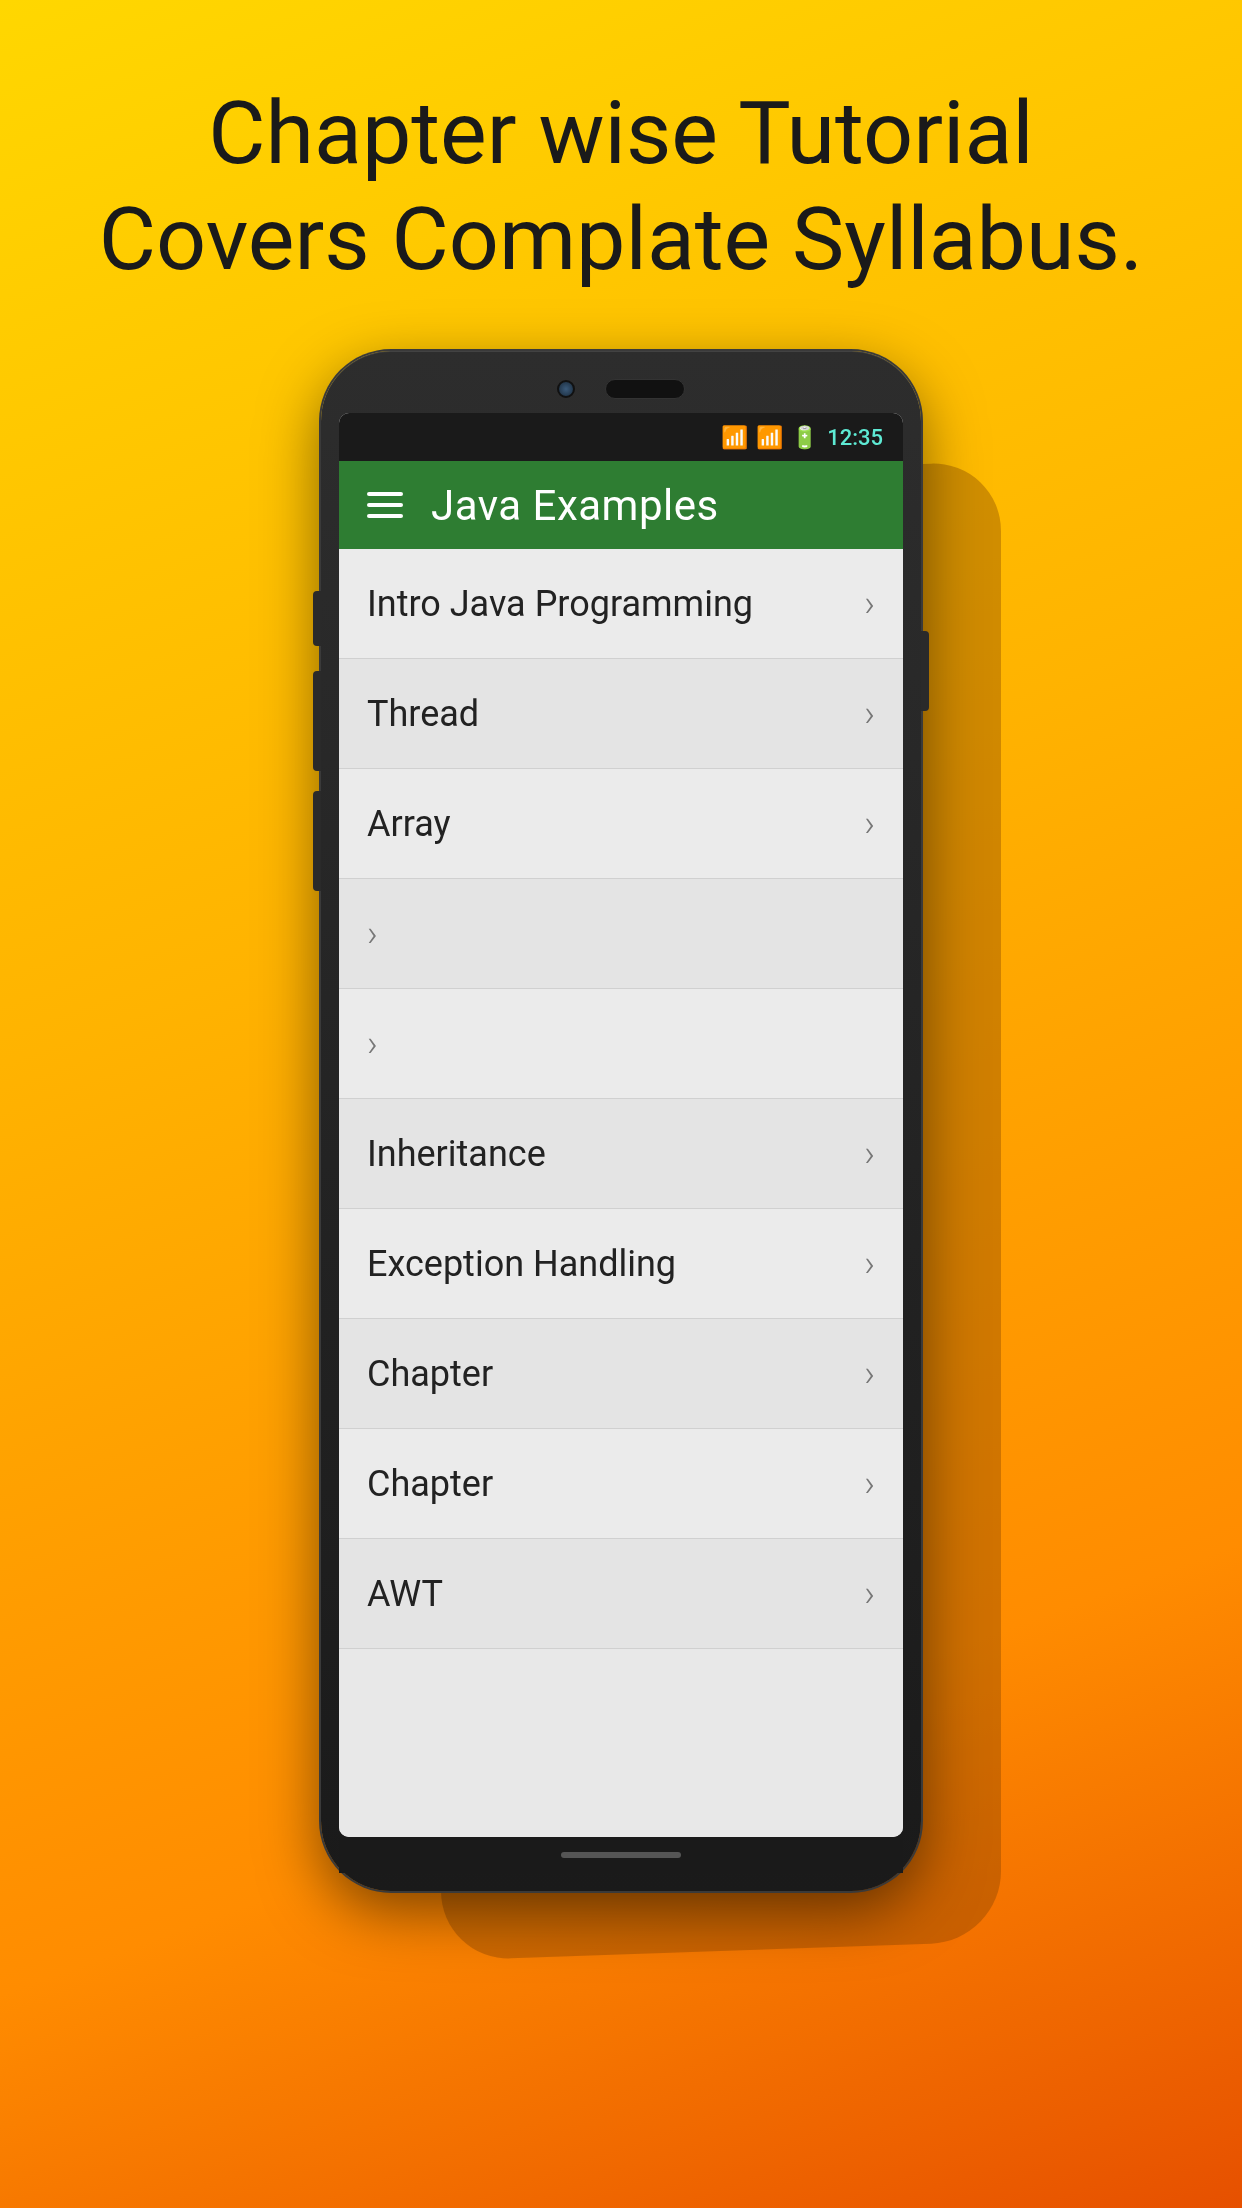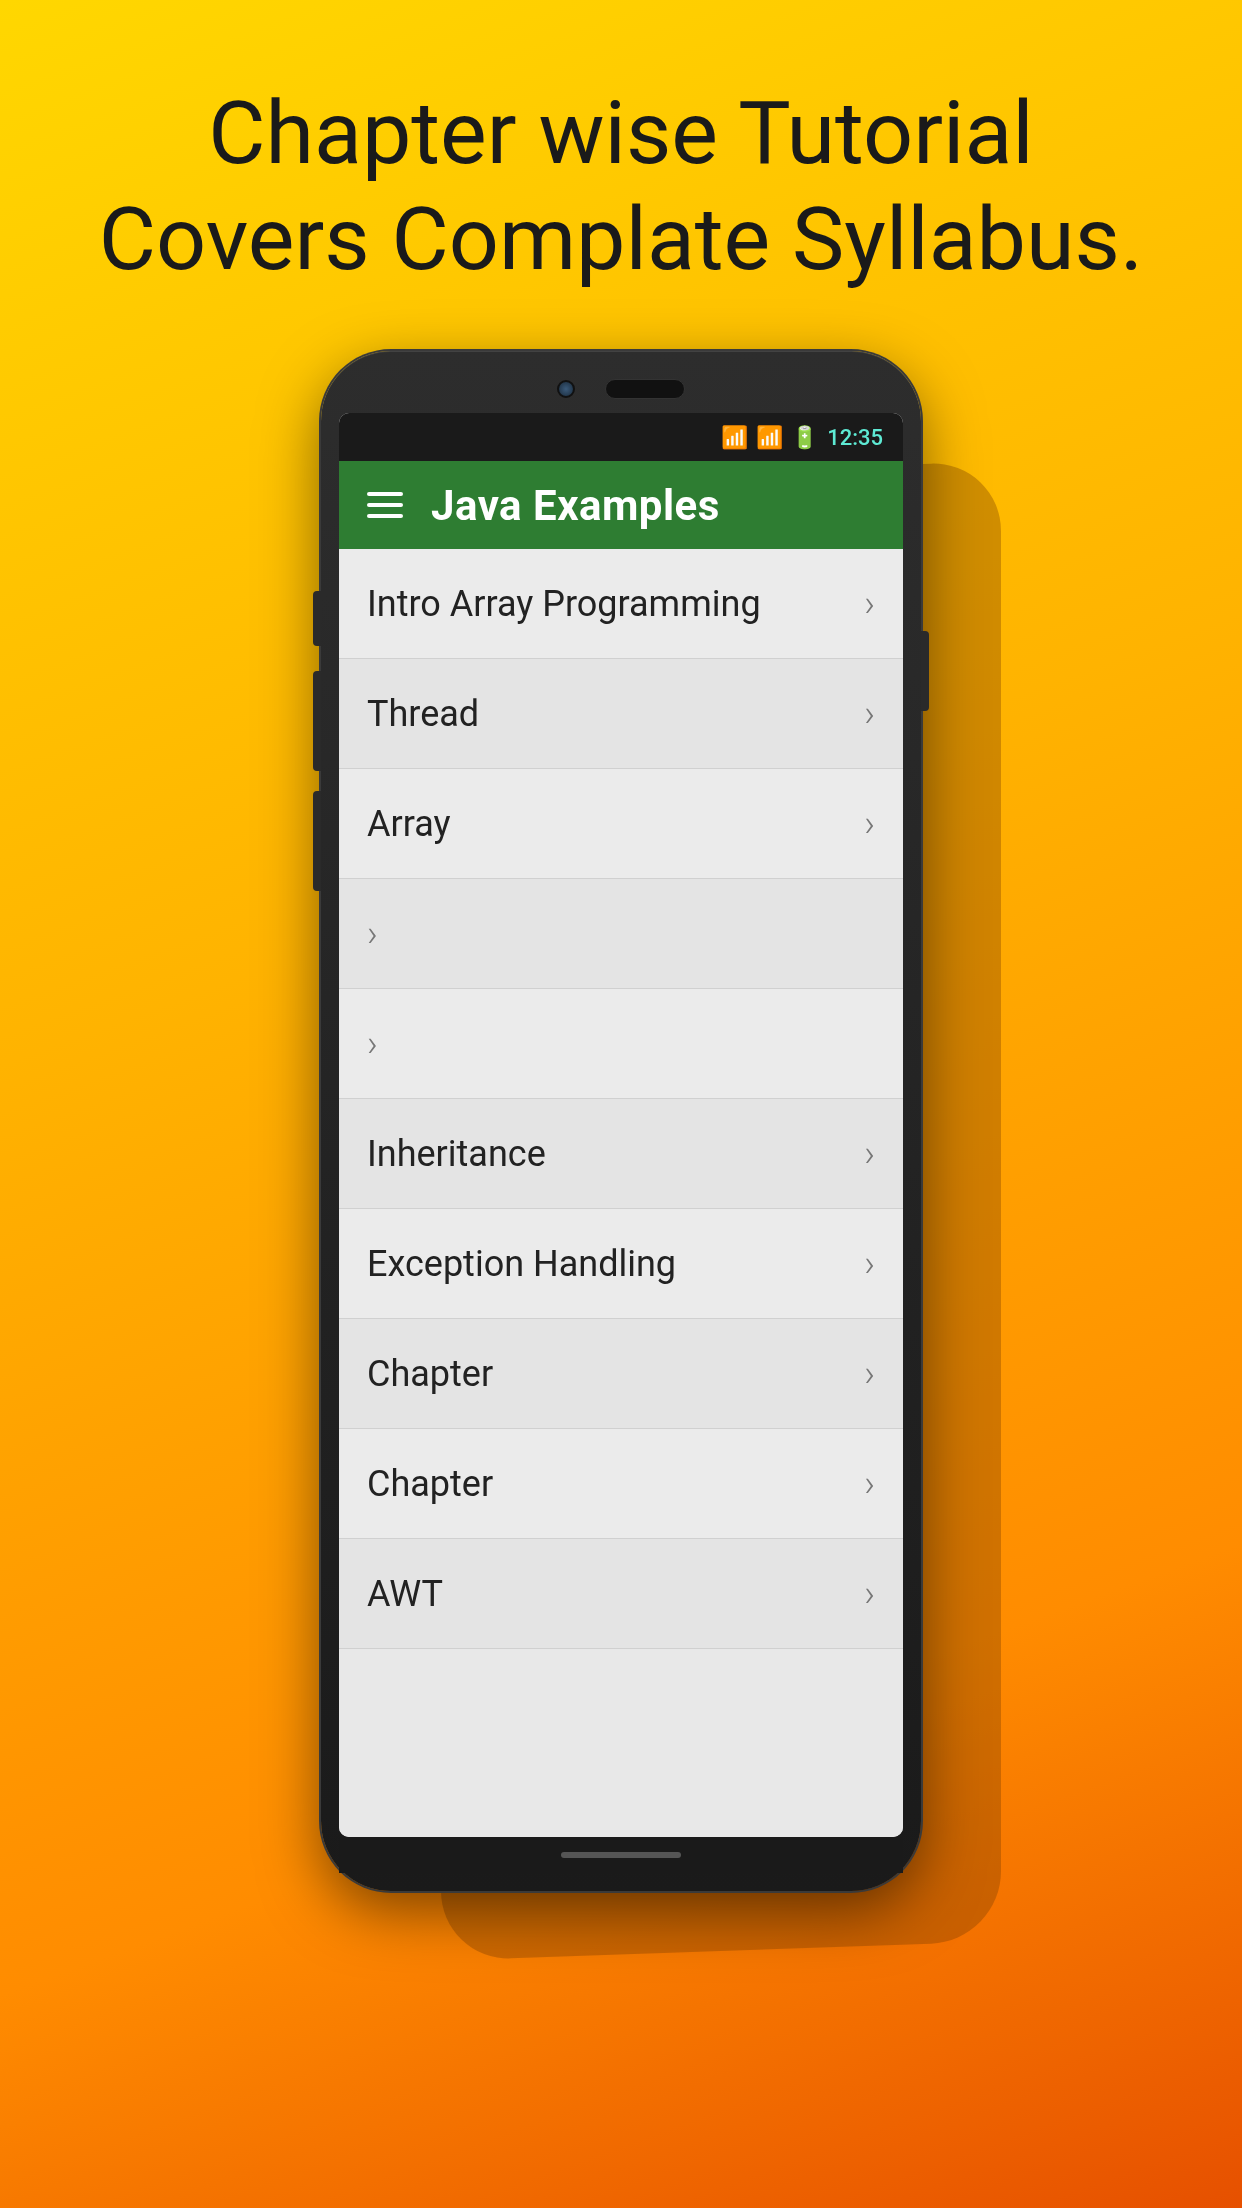--- a/index.html
+++ b/index.html
@@ -162,21 +162,21 @@
       display: block;
       width: 36px;
       height: 4px;
       background: white;
       border-radius: 2px;
     }
 
     .app-title {
       color: white;
       font-size: 42px;
-      font-weight: 700;
+      font-weight: 400;
       letter-spacing: 0.5px;
     }
 
     
     .list-container {
       flex: 1;
       overflow: hidden;
       background: #e8e8e8;
     }
 
@@ -306,21 +306,21 @@
         <div class="hamburger-icon">
           <span></span>
           <span></span>
           <span></span>
         </div>
         <span class="app-title">Java Examples</span>
       </div>
 
       <div class="list-container" id="menu-list">
       <div class="list-item">
-            <span class="list-item-label">Intro Array Programming</span>
+            <span class="list-item-label">Intro Java Programming</span>
             <span class="chevron-icon">›</span>
           </div>
           <div class="list-item">
             <span class="list-item-label">Thread</span>
             <span class="chevron-icon">›</span>
           </div>
           <div class="list-item">
             <span class="list-item-label">Array</span>
             <span class="chevron-icon">›</span>
           </div>

